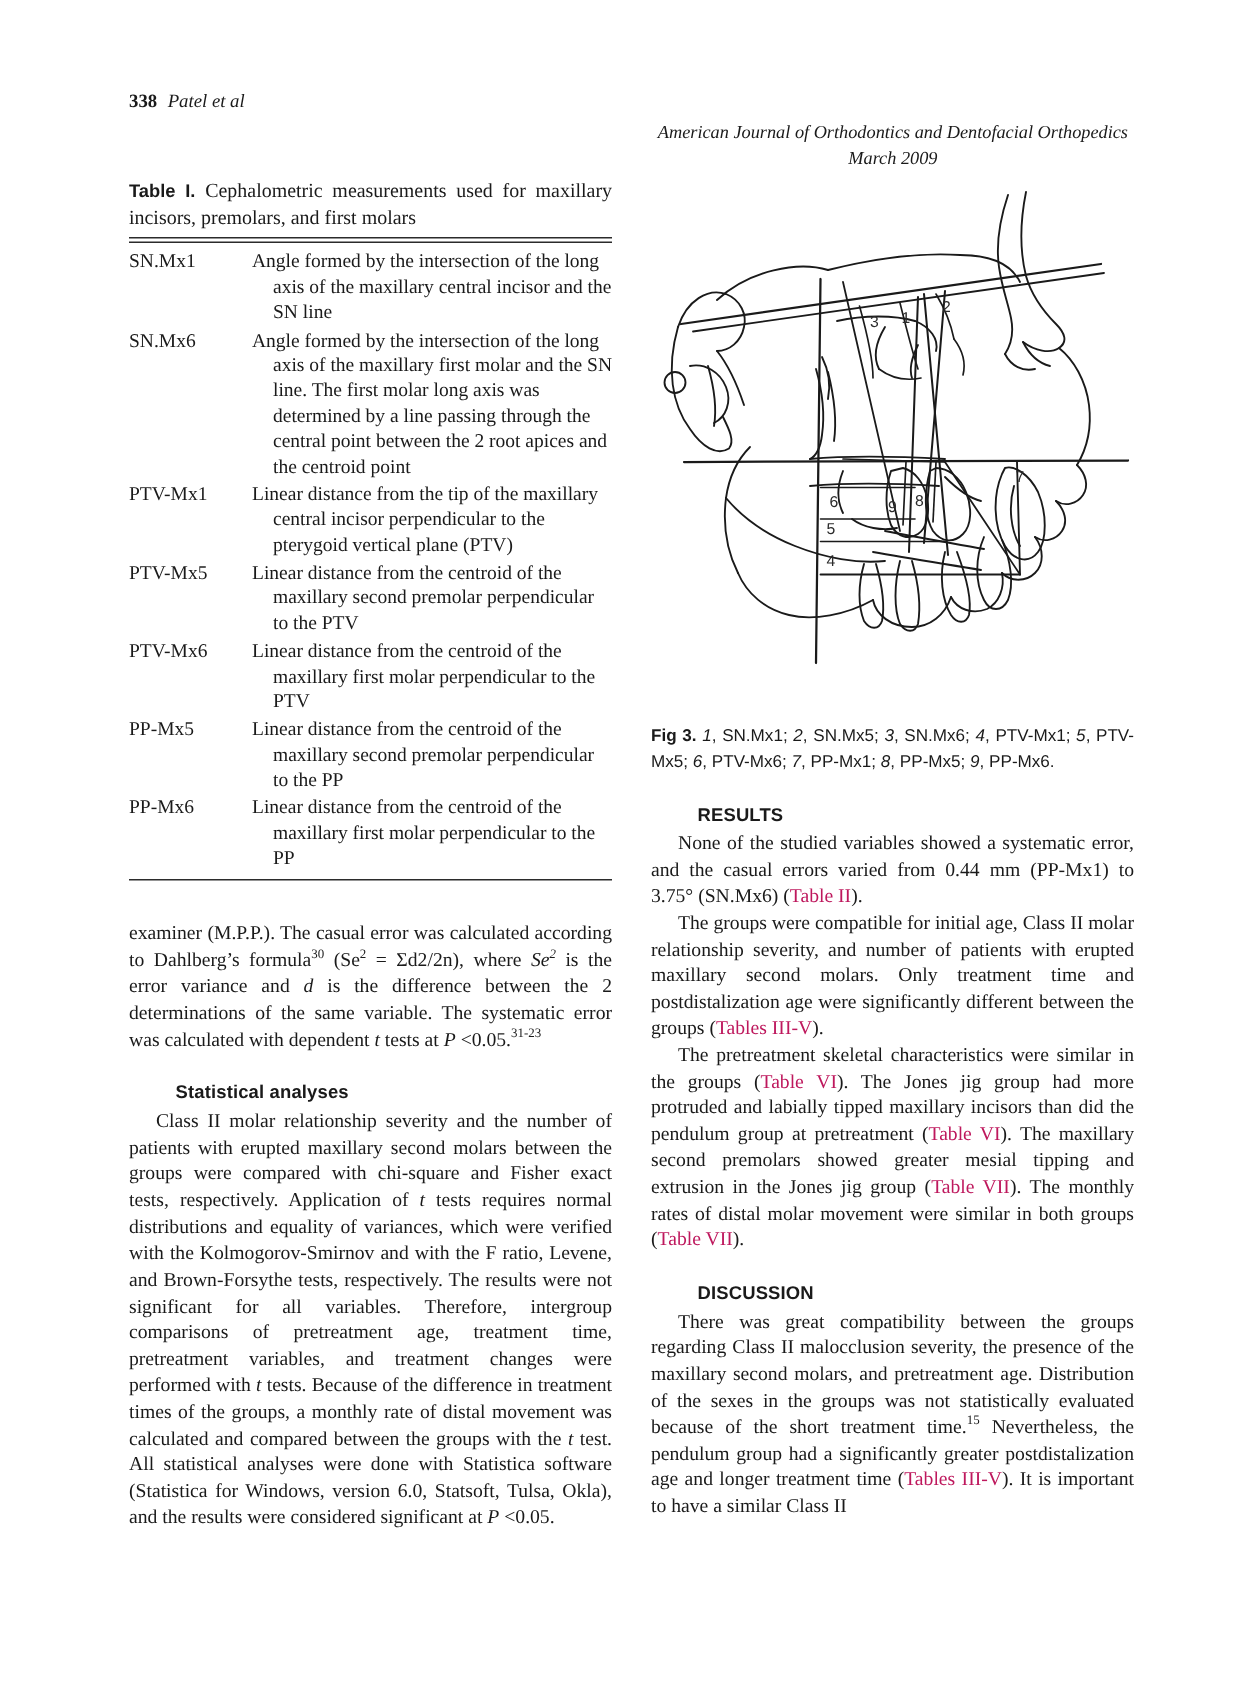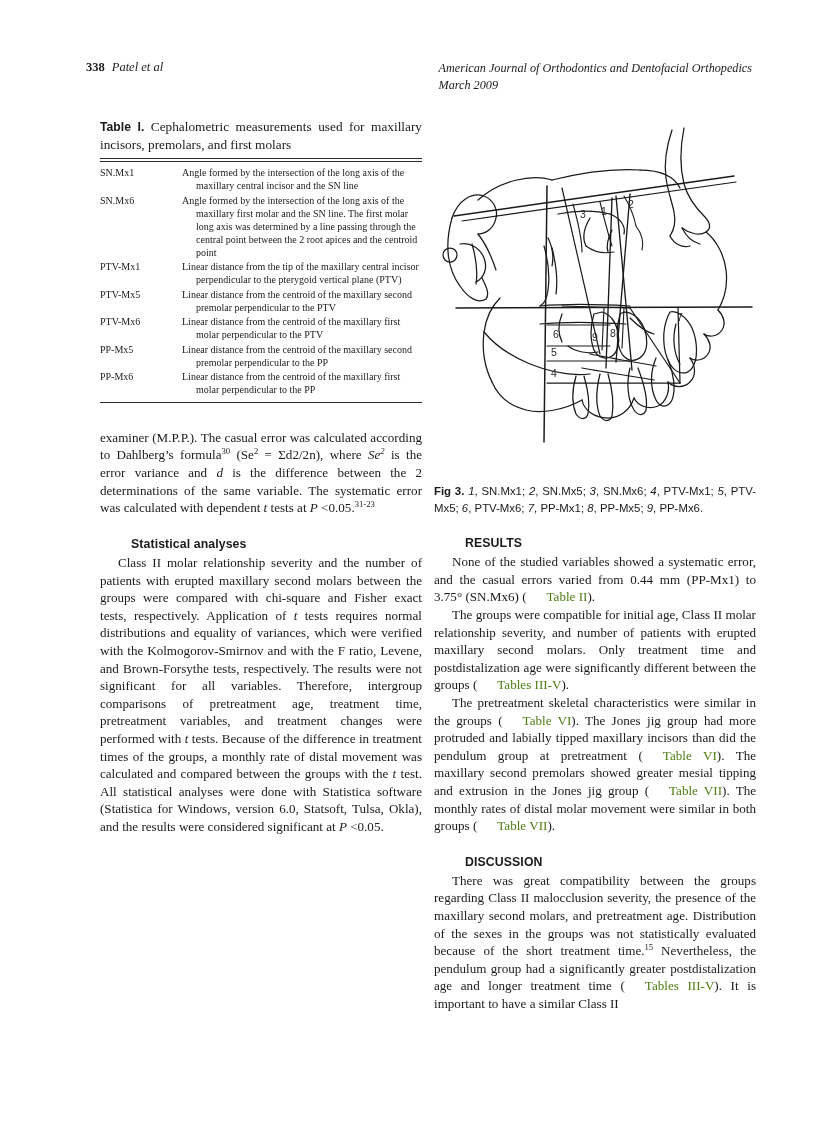--- a/index.html
+++ b/index.html
@@ -40,31 +40,32 @@
     font-style: italic;
     white-space: nowrap;
   }
   .runhead-left .pageno {
     font-weight: bold;
     font-style: normal;
     margin-right: 7px;
     font-size: 12.5px;
   }
   .runhead-right {
-    text-align: left;
+    text-align: center;
     font-family: "Liberation Serif", serif;
     font-style: italic;
     font-size: 12.2px;
     line-height: 1.42;
+    margin-top: 20px;
   }
 
   
   .col-left {
     position: absolute;
-    left: 100px;
+    left: 86px;
     top: 118px;
     width: 322px;
   }
   .col-right {
     position: absolute;
     left: 434px;
     top: 118px;
     width: 322px;
   }
 
@@ -87,21 +88,21 @@
     margin: 3px 0 4px 0;
   }
   .rule-single {
     border-top: 0.9px solid #2b2b2b;
     height: 0;
     margin: 4px 0 0 0;
   }
   table.meas {
     width: 100%;
     border-collapse: collapse;
-    font-size: 10px;
+    font-size: 13px;
     line-height: 1.30;
   }
   table.meas td {
     vertical-align: top;
     padding: 0 0 1.5px 0;
   }
   table.meas td.key {
     width: 78px;
     white-space: nowrap;
     padding-right: 4px;
@@ -154,21 +155,21 @@
     font-family: "Liberation Sans", sans-serif;
     font-size: 12.3px;
     font-weight: bold;
     margin: 0 0 3px 0;
     letter-spacing: 0.1px;
     padding-left: 31px;
   }
 
   .sp-before-stat { height: 26px; }
 
-  .xref { color: #4d7c0f; margin-left: 20px; }
+  .xref { color: #be185d; }
   sup { font-size: 0.66em; vertical-align: super; line-height: 0; }
 </style>
 </head>
 <body>
 
 <div class="page">
 
   <div class="runhead">
     <div class="runhead-left">
       <span class="pageno">338</span><span>Patel et al</span>

